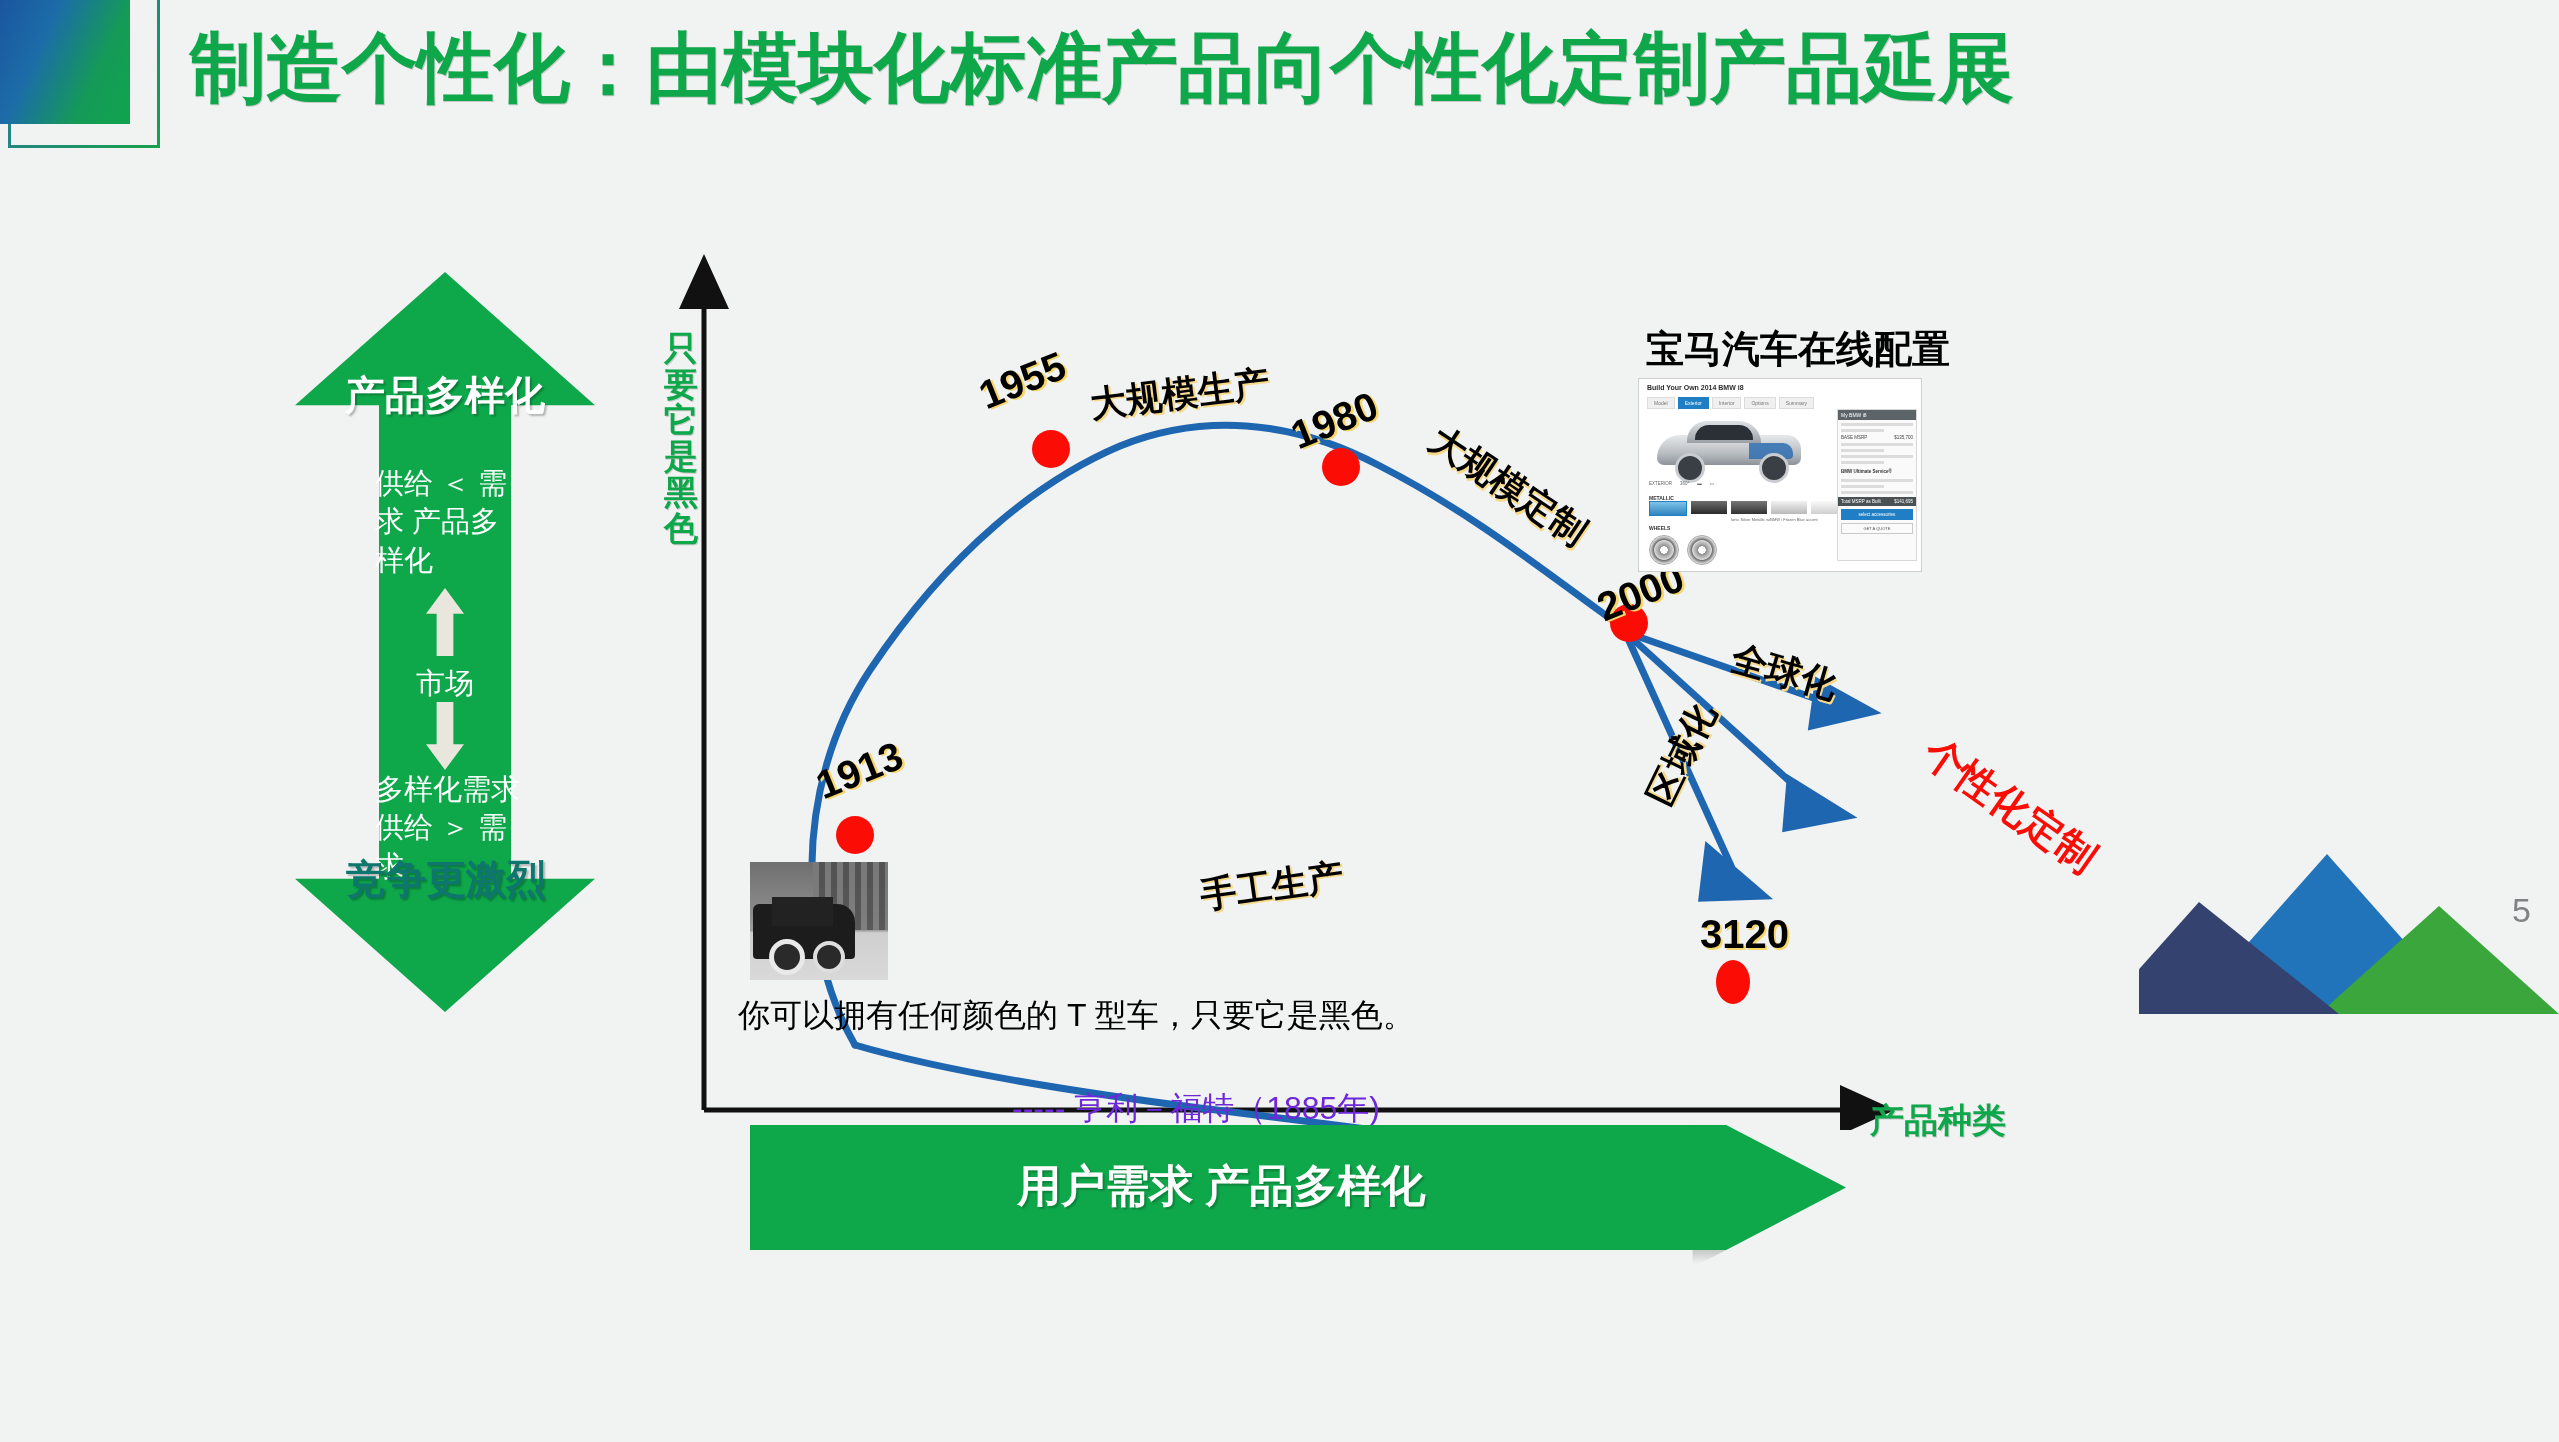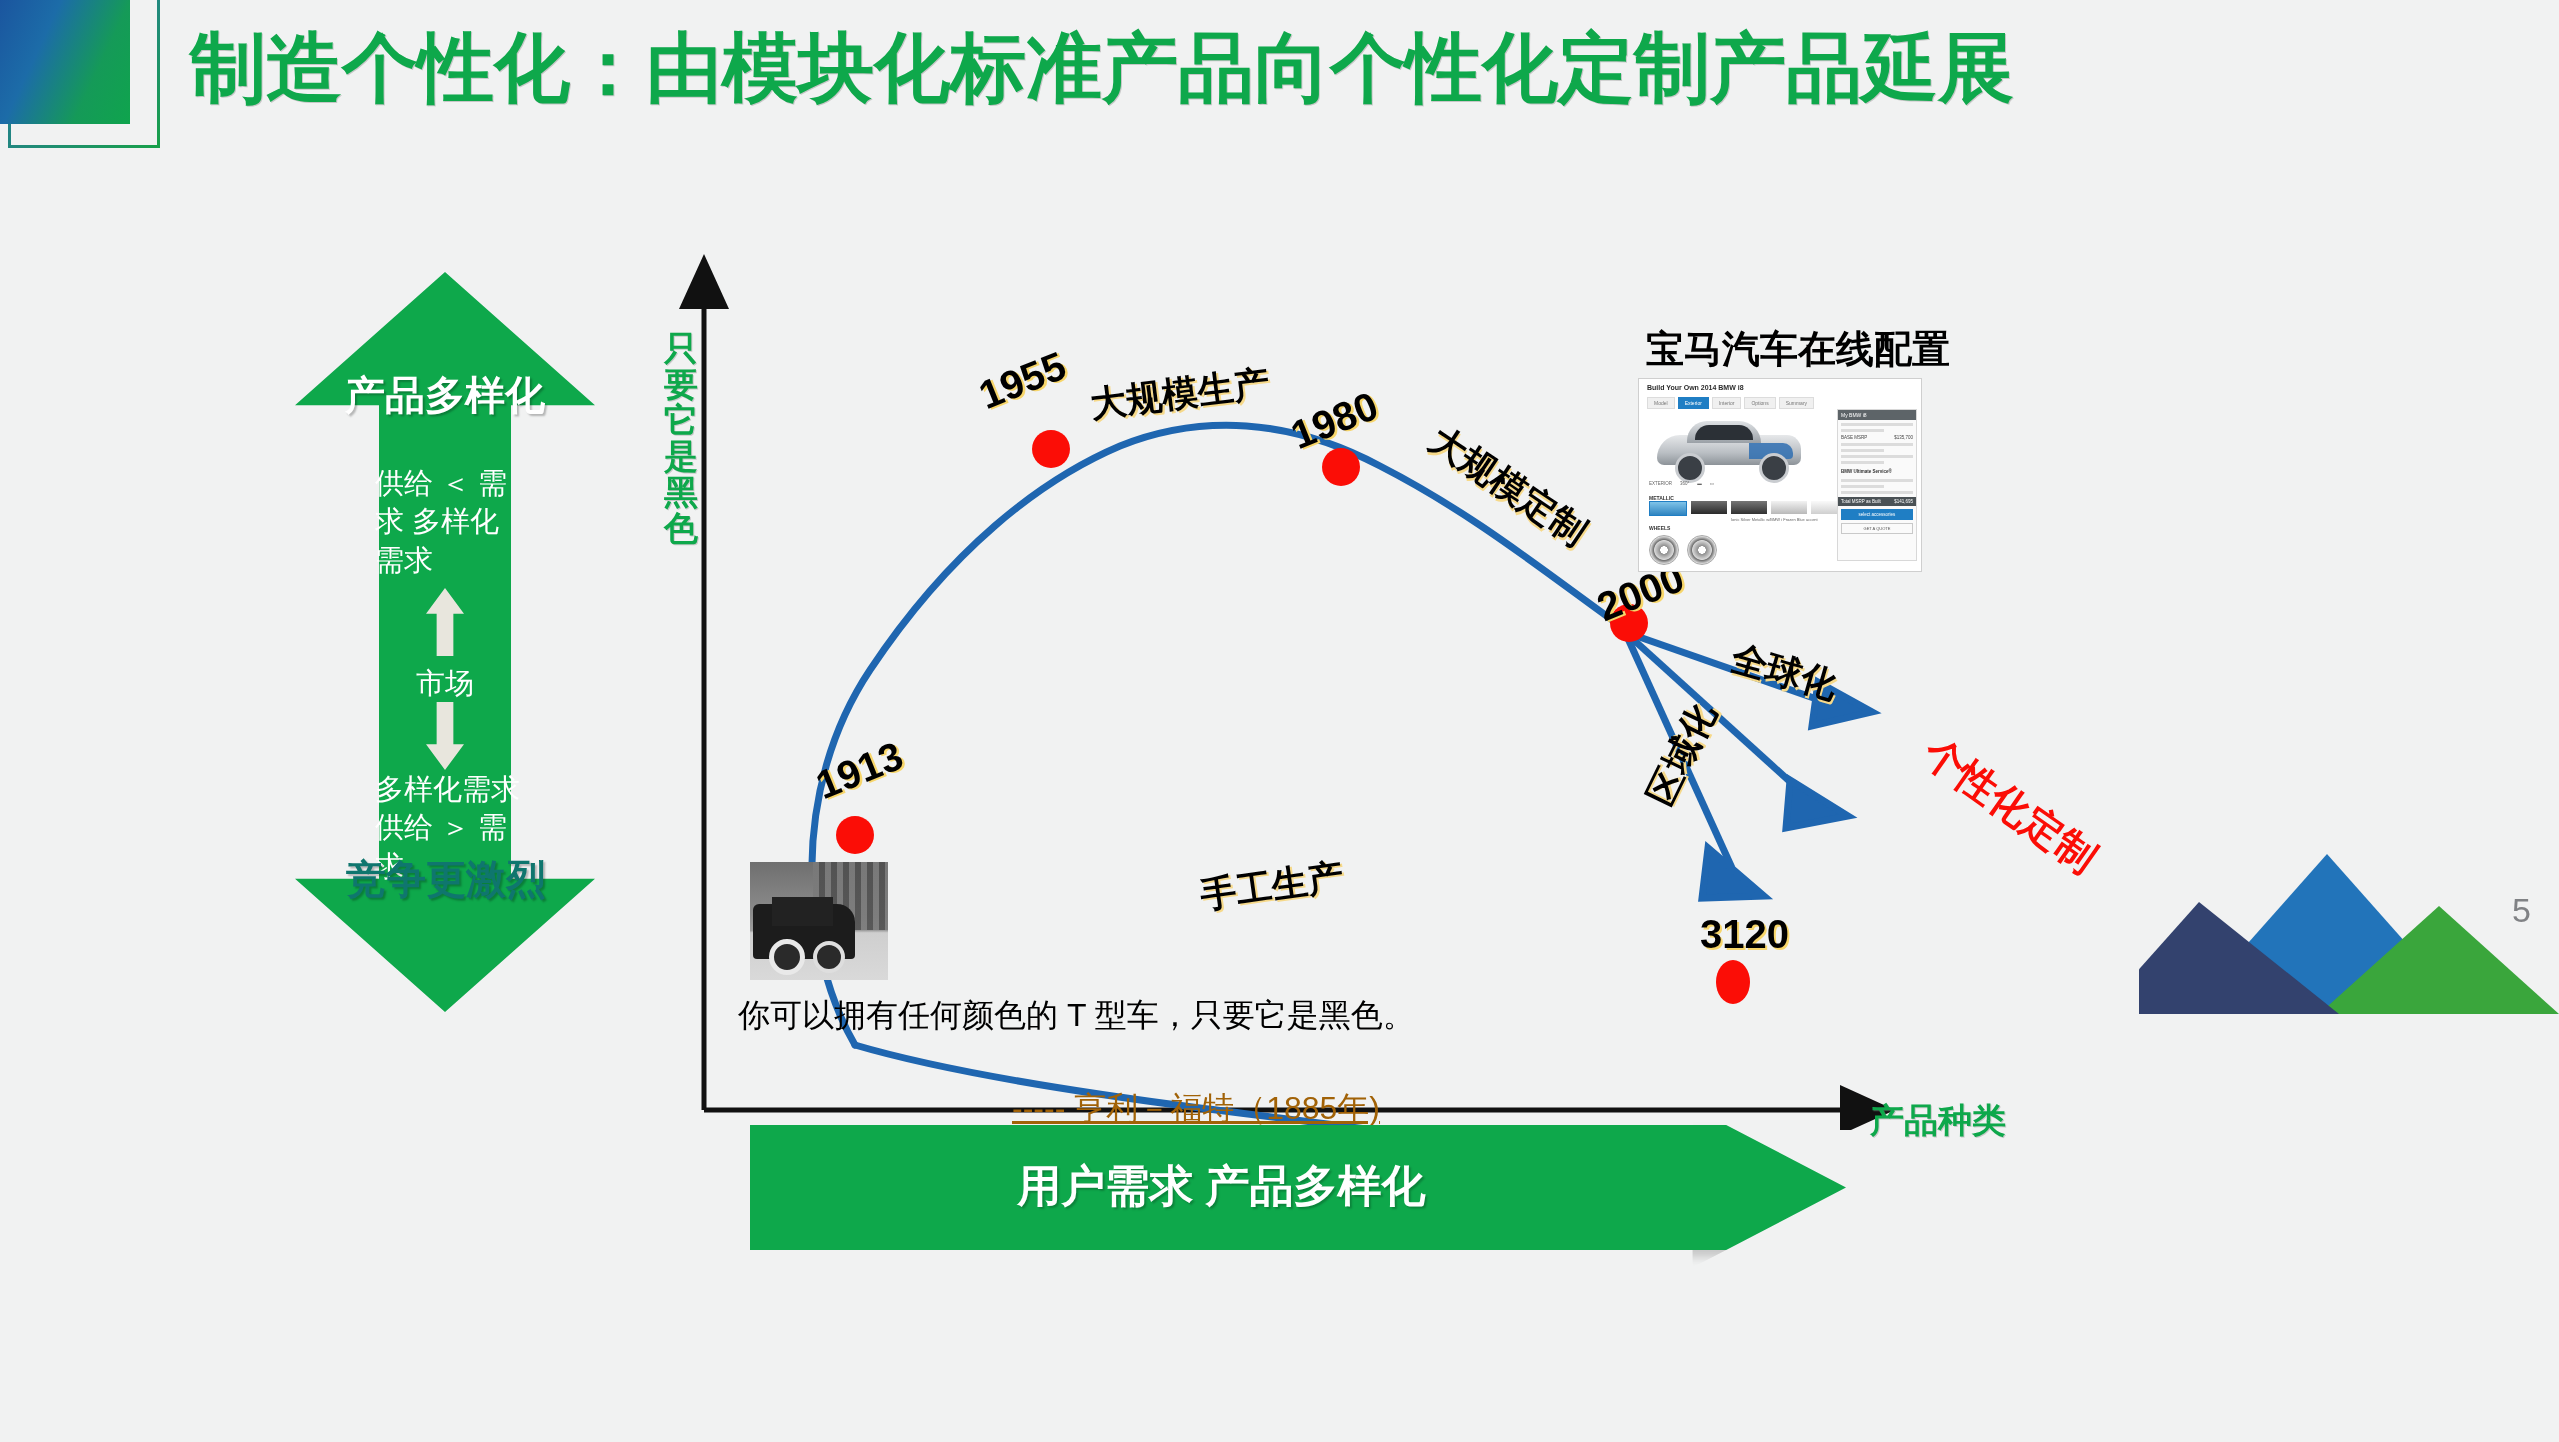--- a/index.html
+++ b/index.html
@@ -73,22 +73,22 @@
      border-radius:6px 18px 4px 4px;}
   .photoT .cab{position:absolute;left:16%;top:30%;width:44%;height:24%;background:#222;}
   .photoT .w1{position:absolute;left:14%;bottom:4%;width:26px;height:26px;border-radius:50%;
      border:5px solid #e9e9e9;background:#2a2a2a;}
   .photoT .w2{position:absolute;left:46%;bottom:6%;width:24px;height:24px;border-radius:50%;
      border:4px solid #dedede;background:#2a2a2a;}
 
   
   .quote{position:absolute;left:738px;top:995px;width:760px;font-size:32px;color:#000;
      line-height:1.28;}
-  .quoteAttr{position:absolute;left:1012px;top:1088px;width:420px;font-size:32px;color:#a16207;
-     line-height:1.25;text-decoration:underline;}
+  .quoteAttr{position:absolute;left:1012px;top:1088px;width:420px;font-size:32px;color:#6d28d9;
+     line-height:1.25;}
 
   
   .bmwLab{position:absolute;left:1646px;top:324px;font-size:38px;font-weight:bold;color:#000;
      white-space:nowrap;}
   .bmwShot{position:absolute;left:1638px;top:378px;width:282px;height:192px;background:#ffffff;
      border:1px solid #cfcfcf;overflow:hidden;}
   .bs-title{position:absolute;left:8px;top:5px;font-size:7px;font-weight:bold;color:#2b2b2b;}
   .bs-tabs{position:absolute;left:8px;top:18px;display:flex;gap:3px;}
   .bs-tab{font-size:5px;color:#777;background:#f0f0f0;border:1px solid #dcdcdc;padding:2px 6px;}
   .bs-tab.on{background:#1f7ec4;color:#fff;border-color:#1f7ec4;}
@@ -145,21 +145,21 @@
 <div id="slide">
 
   <div class="logo-frame"></div>
   <div class="logo-sq"></div>
 
   <div class="title">制造个性化：由模块化标准产品向个性化定制产品延展</div>
 
   <div class="vArrow">
     <div class="shape"></div>
     <div class="vA-top">产品多样化</div>
-    <div class="vA-sup">供给 ＜ 需求 多样化需求</div>
+    <div class="vA-sup">供给 ＜ 需求 产品多样化</div>
     <div class="miniUp"></div>
     <div class="vA-mkt">市场</div>
     <div class="miniDn"></div>
     <div class="vA-dem">多样化需求 供给 ＞ 需求</div>
     <div class="vA-bot">竞争更激烈</div>
   </div>
 
   <div class="chart">
     <svg width="1600" height="880" viewBox="0 0 1600 880">
       <defs>

